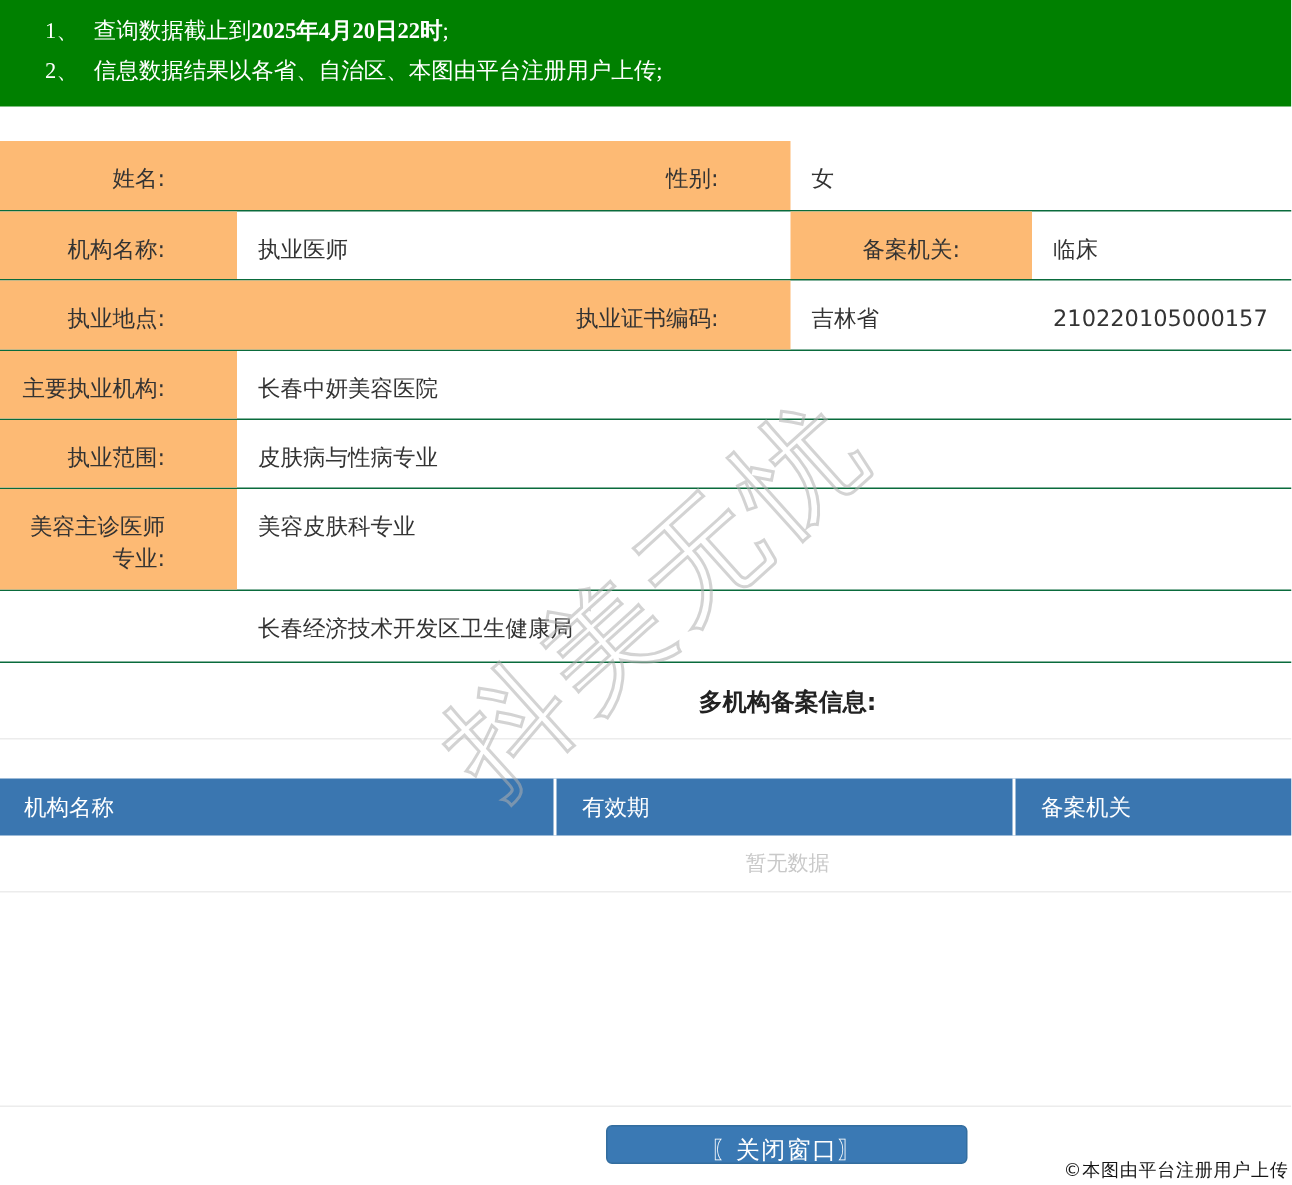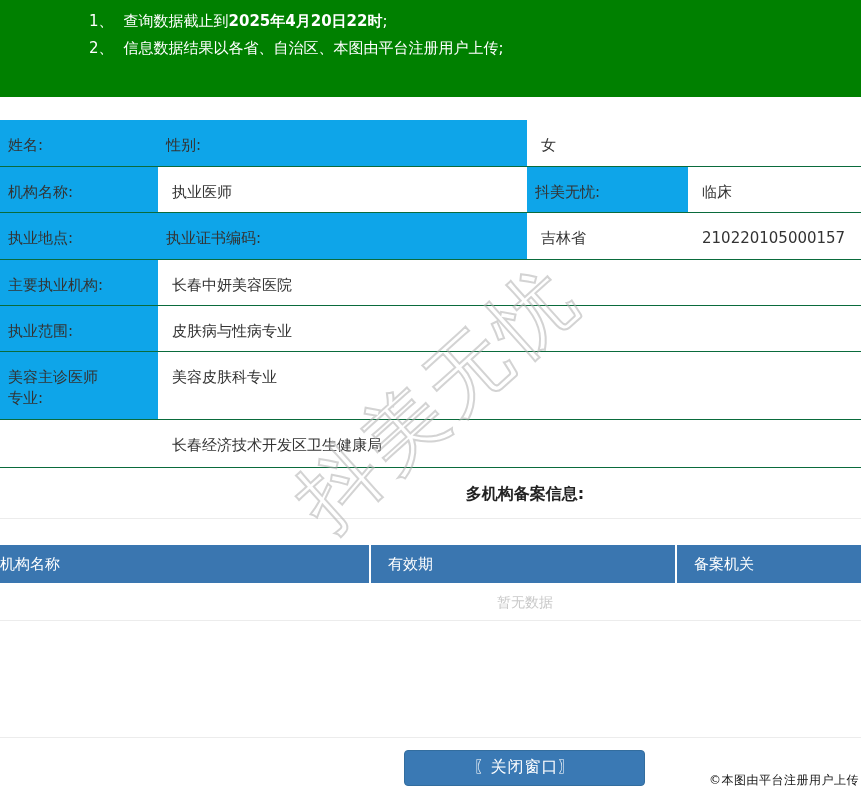--- a/index.html
+++ b/index.html
@@ -1,60 +1,60 @@
 <!DOCTYPE html>
 <html><head>
 <meta charset="utf-8">
 <style>
   * { margin: 0; padding: 0; box-sizing: border-box; }
   html, body { width: 861px; height: 790px; background: #fff; }
   body { font-family: "DejaVu Sans", "Liberation Sans", sans-serif; }
   .page { position: relative; width: 861px; height: 790px; overflow: hidden; background: #fff; }
 
   
-  .banner { width: 861px; height: 97px; background: #008000; color: #ffffff; padding: 8px 0 0 89px; }
+  .banner { width: 861px; height: 71px; background: #008000; color: #ffffff; padding: 8px 0 0 30px; font-family: Liberation Serif, serif; }
   .banner .line { height: 27px; line-height: 27px; font-size: 15px; white-space: nowrap; }
   .banner .num { margin-right: 10px; }
   .banner .b { font-weight: bold; }
 
   
   .content { width: 1050px; }
 
   
   .info-table { margin-top: 23px; }
   .irow { display: grid; grid-template-columns: 158px 369px 161px 362px; border-bottom: 1px solid #0a6b3c; }
   .irow.r1 { height: 47px; } .irow.r2 { height: 46px; } .irow.r3 { height: 47px; }
   .irow.r4 { height: 46px; } .irow.r5 { height: 46px; } .irow.r6 { height: 68px; }
   .irow.r7 { height: 48px; }
   .cell { padding-top: 15px; font-size: 15px; color: #333; line-height: 21px; }
-  .cell.label { background: #0ea5e9; padding-left: 8px; padding-right: 48px; }
+  .cell.label { background: #fdba74; padding-left: 8px; padding-right: 48px; text-align: right; }
   .cell.value { padding-left: 14px; }
   .cell.value.wide { grid-column: 2 / 5; }
 
   
   .section-title { width: 1050px; height: 51px; line-height: 51px; text-align: center;
                    font-size: 16px; font-weight: bold; color: #222; border-bottom: 1px solid #ececec; }
   .rec-header { margin-top: 26px; display: grid; grid-template-columns: 371px 306px 373px;
                 height: 38px; background: #3a76b0; color: #fff; font-size: 15px; }
-  .rec-header .hcell { line-height: 38px; padding-left: 0; border-right: 2px solid #fff; }
+  .rec-header .hcell { line-height: 38px; padding-left: 16px; border-right: 2px solid #fff; }
   .rec-header .hcell.c2, .rec-header .hcell.c3 { padding-left: 17px; }
   .rec-header .hcell.c3 { border-right: none; }
   .rec-empty { width: 1050px; height: 38px; line-height: 38px; text-align: center;
                color: #c9c9c9; font-size: 14px; border-bottom: 1px solid #ececec; }
 
   
   .watermark { position: absolute; left: 196px; top: 346px; width: 480px; height: 100px;
                transform: rotate(-42deg); text-align: center; font-size: 80px; white-space: nowrap;
                letter-spacing: 6px; color: transparent;
                -webkit-text-stroke: 2px rgba(175,175,175,0.55);
                pointer-events: none; z-index: 5; }
 
   
   .footer-sep { position: absolute; left: 0; top: 737px; width: 861px; border-top: 1px solid #ececec; }
-  .close-btn { position: absolute; left: 404px; top: 750px; width: 241px; height: 36px;
+  .close-btn { position: absolute; left: 404px; top: 750px; width: 241px; height: 26px;
                background: #3a79b4; border: 1px solid #336d9e; border-radius: 4px;
                color: #fff; font-size: 16px; text-align: center; line-height: 32px;
                letter-spacing: 1px; cursor: pointer; z-index: 6; }
   .copyright { position: absolute; right: 2px; top: 772px; font-size: 12px; font-weight: normal;
                color: #151515; letter-spacing: 0.5px; z-index: 6;
                text-shadow: 1px 1px 0 rgba(255,255,255,0.85), -1px -1px 0 rgba(255,255,255,0.5); }
 </style>
 </head>
 <body>
 
@@ -75,21 +75,21 @@
 
       <div class="irow r1">
         <div class="cell label">姓名:</div>
         <div class="cell label">性别:</div>
         <div class="cell value">女</div>
       </div>
 
       <div class="irow r2">
         <div class="cell label">机构名称:</div>
         <div class="cell value">执业医师</div>
-        <div class="cell label">抖美无忧:</div>
+        <div class="cell label">备案机关:</div>
         <div class="cell value">临床</div>
       </div>
 
       <div class="irow r3">
         <div class="cell label">执业地点:</div>
         <div class="cell label">执业证书编码:</div>
         <div class="cell value">吉林省</div>
         <div class="cell value">210220105000157</div>
       </div>
 

